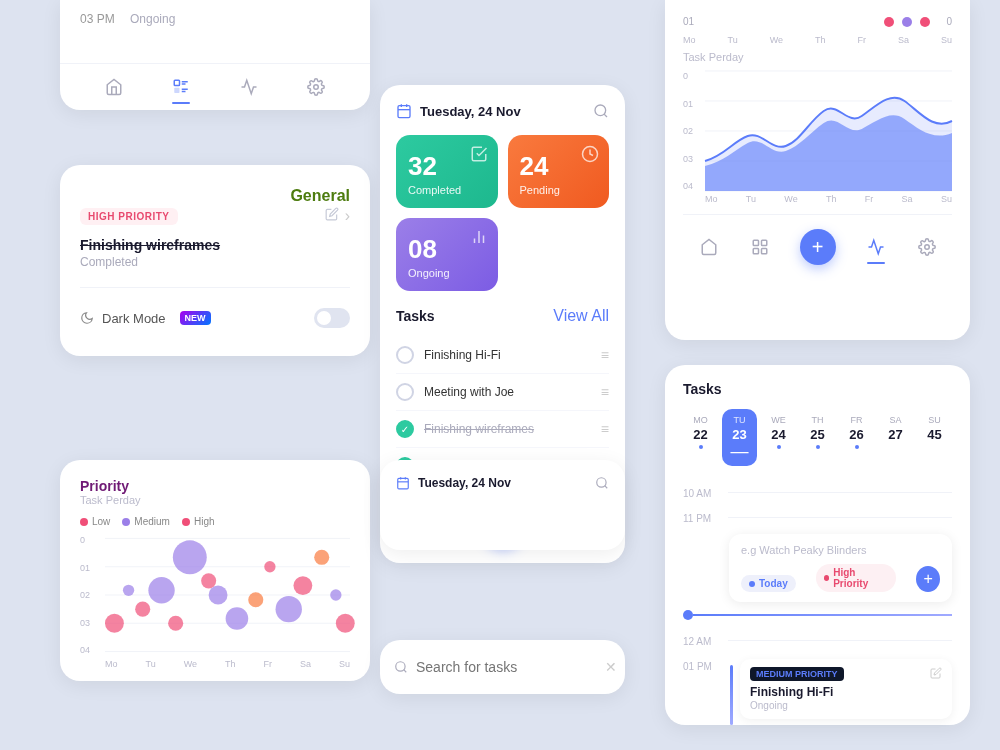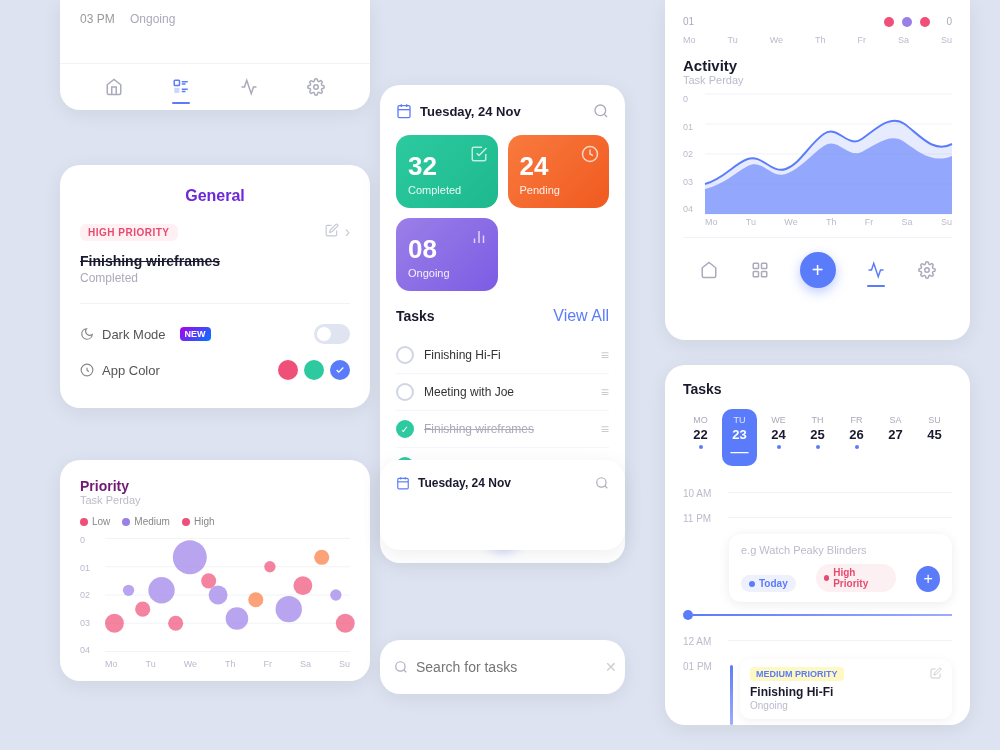--- a/index.html
+++ b/index.html
@@ -64,22 +64,22 @@
       border-radius: 2px;
     }
 
     
     .card-general {
       top: 165px; left: 60px;
       width: 310px;
       padding: 22px 20px 20px;
     }
     .card-general h2 {
-      font-size: 16px; font-weight: 700; color: #6d28d9;
-      margin-bottom: 18px; text-align: center;
+      font-size: 16px; font-weight: 700; color: #4d7c0f;
+      margin-bottom: 2px; text-align: right;
     }
     .priority-badge {
       display: inline-block;
       background: #fff0f3;
       color: #e84a6f;
       font-size: 10px;
       font-weight: 700;
       padding: 3px 8px;
       border-radius: 6px;
       letter-spacing: 0.5px;
@@ -304,21 +304,21 @@
     .tag-dot { width: 6px; height: 6px; border-radius: 50%; }
     .popup-add {
       width: 26px; height: 26px;
       background: #5b7cfa;
       border-radius: 50%;
       display: flex; align-items: center; justify-content: center;
       color: #fff; font-size: 16px;
       cursor: pointer;
       margin-left: auto;
     }
-    .event-priority { font-size: 9px; color: #5b7cfa; font-weight: 700; background: #fef9c3; display: inline-block; padding: 2px 6px; border-radius: 4px; margin-bottom: 4px; }
+    .event-priority { font-size: 9px; color: #5b7cfa; font-weight: 700; background: #0f172a; display: inline-block; padding: 2px 6px; border-radius: 4px; margin-bottom: 4px; }
     .event-title { font-size: 12px; font-weight: 700; color: #1a1a2e; }
     .event-sub { font-size: 10px; color: #bbc; margin-top: 1px; }
 
     
     svg { overflow: visible; }
   </style>
 </head>
 <body>
 
 <div class="card card-topleft">
@@ -386,38 +386,20 @@
     <div class="setting-label">
       <svg width="14" height="14" viewBox="0 0 24 24" fill="none" stroke="#888" stroke-width="2">
           <path d="M21 12.79A9 9 0 1111.21 3 7 7 0 0021 12.79z"></path>
         </svg>
       <span>Dark Mode</span>
       <span class="new-badge">NEW</span>
     </div>
     <div class="toggle"></div>
   </div>
 
-  <div class="setting-row">
-    <div class="setting-label">
-      <svg width="14" height="14" viewBox="0 0 24 24" fill="none" stroke="#888" stroke-width="2">
-          <circle cx="12" cy="12" r="10"></circle>
-          <path d="M12 8v4l3 3"></path>
-        </svg>
-      <span>App Color</span>
-    </div>
-    <div class="color-dots">
-      <div class="color-dot" style="background:#f04f78"></div>
-      <div class="color-dot" style="background:#2dcaa0"></div>
-      <div class="color-dot" style="background:#5b7cfa;display:flex;align-items:center;justify-content:center">
-        <svg width="10" height="10" viewBox="0 0 24 24" fill="none" stroke="white" stroke-width="3">
-            <polyline points="20 6 9 17 4 12"></polyline>
-          </svg>
-      </div>
-    </div>
-  </div>
 </div>
 
 <div class="card card-priority">
   <h3>Priority</h3>
   <div class="sub">Task Perday</div>
   <div class="priority-legend">
     <div class="legend-item">
       <div class="legend-dot" style="background:#f04f78"></div>
       <span>Low</span>
     </div>
@@ -593,21 +575,20 @@
   <div style="display:flex;justify-content:space-between;margin-bottom:2px;font-size:9px;color:#bbc;padding:0 0 4px">
     <span>Mo</span>
       <span>Tu</span>
       <span>We</span>
       <span>Th</span>
       <span>Fr</span>
       <span>Sa</span>
       <span>Su</span>
   </div>
 
-  <div class="activity-header">Activity</div>
   <div class="activity-sub">Task Perday</div>
 
   <div class="chart-container">
     <div class="chart-y">
       <span>04</span>
       <span>03</span>
       <span>02</span>
       <span>01</span>
       <span>0</span>
     </div>

